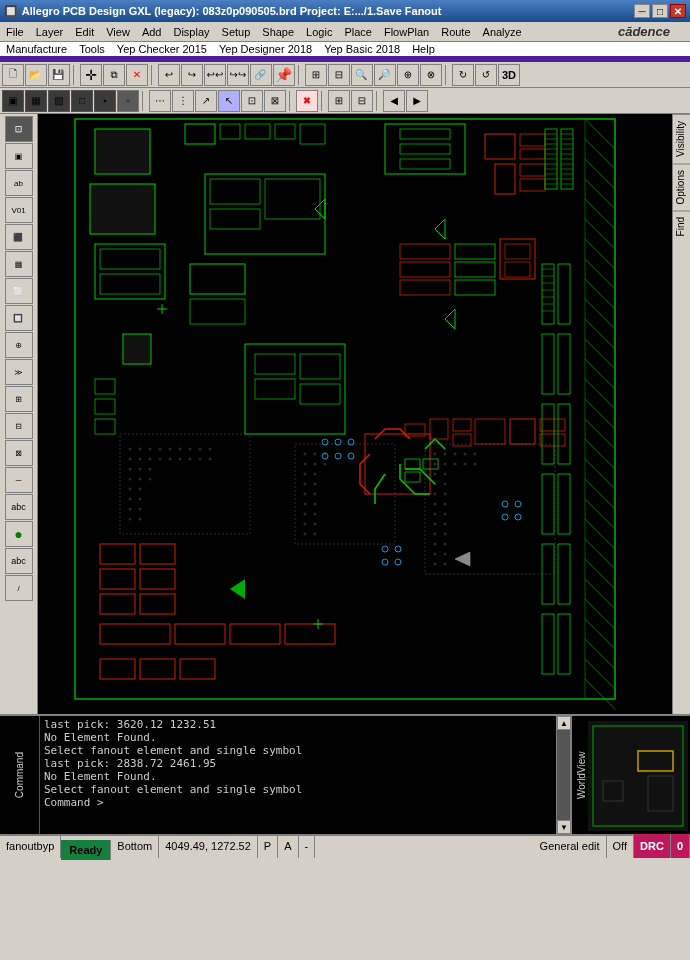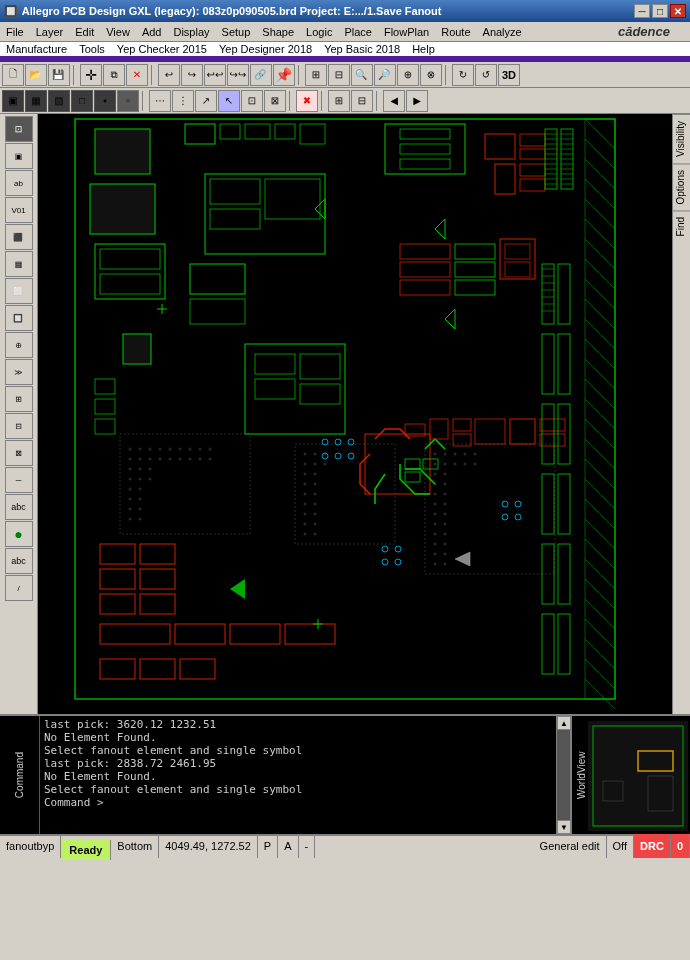--- a/index.html
+++ b/index.html
@@ -180,22 +180,22 @@
       gap: 0;
     }
     .sb-item {
       padding: 12px 6px;
       border-right: 1px solid #808080;
       height: 100%;
       display: flex;
       align-items: center;
       white-space: nowrap;
     }
-    .sb-item.ready { background: #bef264; color: black; font-weight: bold; padding: 2px 8px; margin-top: 7px; }
-    .sb-item.drc { background: #ef4444; color: white; font-weight: bold; }
+    .sb-item.ready { background: #15803d; color: black; font-weight: bold; padding: 2px 8px; margin-top: 7px; }
+    .sb-item.drc { background: #be185d; color: white; font-weight: bold; }
   </style>
 </head>
 <body>
 
 <div id="titlebar">
   <div id="titlebar-left">
     <span>🔲</span>
     <span>Allegro PCB Design GXL (legacy): 083z0p090505.brd   Project: E:.../1.Save Fanout</span>
   </div>
   <div id="titlebar-controls">

